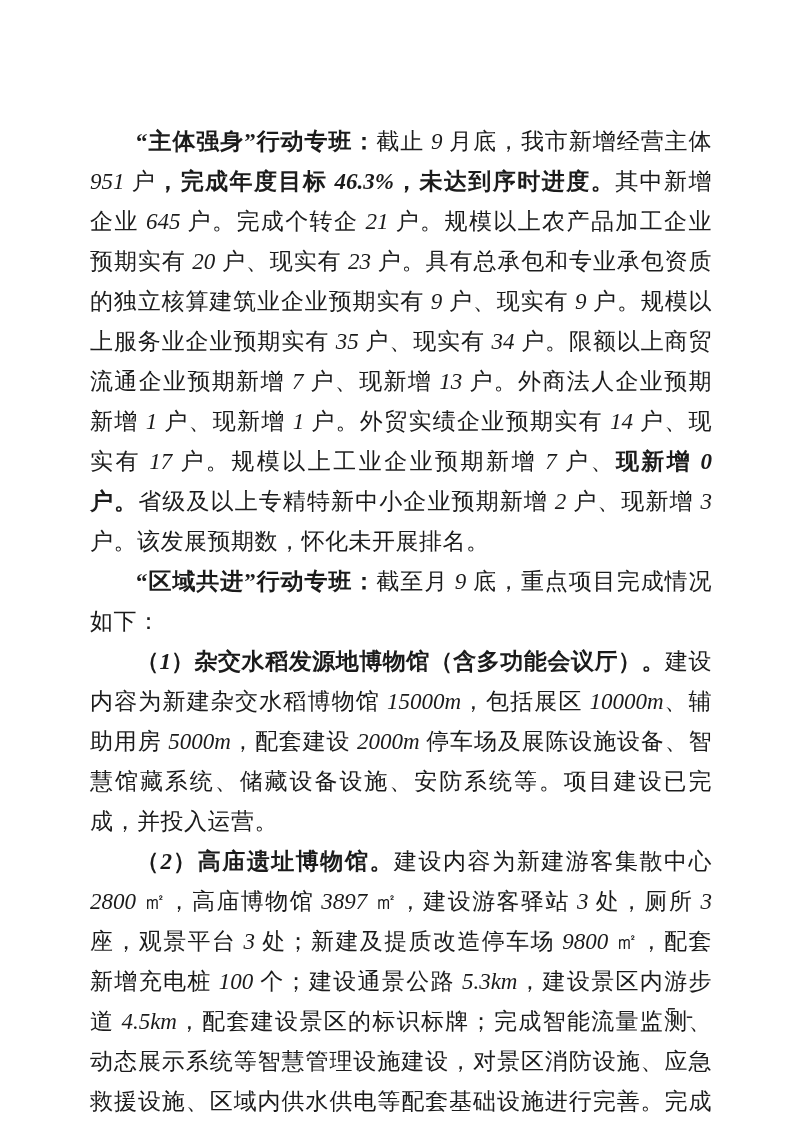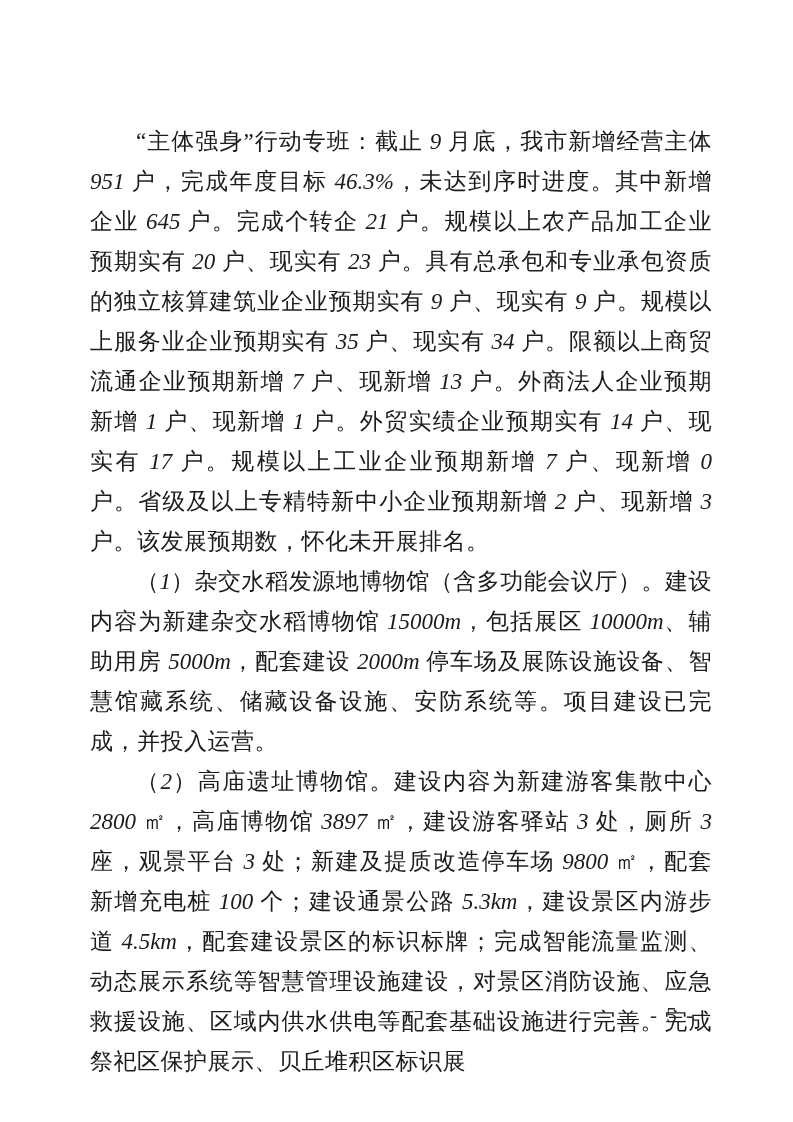--- a/index.html
+++ b/index.html
@@ -27,38 +27,39 @@
     margin: 0;
     padding: 0;
     font-size: 23px;
     line-height: 40px;
     text-align: justify;
     text-justify: inter-character;
     text-indent: 2em;
     letter-spacing: 0.5px;
   }
   .run-b {
-    font-weight: normal;
+    font-weight: bold;
   }
   .run-i {
     font-style: italic;
     letter-spacing: 0;
   }
   .page-number {
     position: absolute;
     top: 1003px;
     left: 650px;
     font-size: 21px;
     letter-spacing: 2px;
     color: #2a2a2a;
   }
 </style>
 </head>
 <body>
 
 <div class="page">
   <div class="doc-body">
       <p><span class="run-b ">“主体强身”行动专班：</span><span class="">截止 </span><span class="run-i">9</span><span class=""> 月底，我市新增经营主体 </span><span class="run-i">951</span><span class=""> 户</span><span class="run-b ">，完成年度目标 </span><span class="run-b run-i">46.3%</span><span class="run-b ">，未达到序时进度。</span><span class="">其中新增企业 </span><span class="run-i">645</span><span class=""> 户。完成个转企 </span><span class="run-i">21</span><span class=""> 户。规模以上农产品加工企业预期实有 </span><span class="run-i">20</span><span class=""> 户、现实有 </span><span class="run-i">23</span><span class=""> 户。具有总承包和专业承包资质的独立核算建筑业企业预期实有 </span><span class="run-i">9</span><span class=""> 户、现实有 </span><span class="run-i">9</span><span class=""> 户。规模以上服务业企业预期实有 </span><span class="run-i">35</span><span class=""> 户、现实有 </span><span class="run-i">34</span><span class=""> 户。限额以上商贸流通企业预期新增 </span><span class="run-i">7</span><span class=""> 户、现新增 </span><span class="run-i">13</span><span class=""> 户。外商法人企业预期新增 </span><span class="run-i">1</span><span class=""> 户、现新增 </span><span class="run-i">1</span><span class=""> 户。外贸实绩企业预期实有 </span><span class="run-i">14</span><span class=""> 户、现实有 </span><span class="run-i">17</span><span class=""> 户。规模以上工业企业预期新增 </span><span class="run-i">7</span><span class=""> 户、</span><span class="run-b ">现新增 </span><span class="run-b run-i">0</span><span class="run-b "> 户。</span><span class="">省级及以上专精特新中小企业预期新增 </span><span class="run-i">2</span><span class=""> 户、现新增 </span><span class="run-i">3</span><span class=""> 户。该发展预期数，怀化未开展排名。</span></p>
+      <p><span class="run-b ">“区域共进”行动专班：</span><span class="">截至月 </span><span class="run-i">9</span><span class=""> 底，重点项目完成情况如下：</span></p>
       <p><span class="run-b ">（</span><span class="run-b run-i">1</span><span class="run-b ">）杂交水稻发源地博物馆（含多功能会议厅）。</span><span class="">建设内容为新建杂交水稻博物馆 </span><span class="run-i">15000m</span><span class="">，包括展区 </span><span class="run-i">10000m</span><span class="">、辅助用房 </span><span class="run-i">5000m</span><span class="">，配套建设 </span><span class="run-i">2000m</span><span class=""> 停车场及展陈设施设备、智慧馆藏系统、储藏设备设施、安防系统等。项目建设已完成，并投入运营。</span></p>
       <p><span class="run-b ">（</span><span class="run-b run-i">2</span><span class="run-b ">）高庙遗址博物馆。</span><span class="">建设内容为新建游客集散中心 </span><span class="run-i">2800</span><span class=""> ㎡，高庙博物馆 </span><span class="run-i">3897</span><span class=""> ㎡，建设游客驿站 </span><span class="run-i">3</span><span class=""> 处，厕所 </span><span class="run-i">3</span><span class=""> 座，观景平台 </span><span class="run-i">3</span><span class=""> 处；新建及提质改造停车场 </span><span class="run-i">9800</span><span class=""> ㎡，配套新增充电桩 </span><span class="run-i">100</span><span class=""> 个；建设通景公路 </span><span class="run-i">5.3km</span><span class="">，建设景区内游步道 </span><span class="run-i">4.5km</span><span class="">，配套建设景区的标识标牌；完成智能流量监测、动态展示系统等智慧管理设施建设，对景区消防设施、应急救援设施、区域内供水供电等配套基础设施进行完善。完成祭祀区保护展示、贝丘堆积区标识展</span></p>
     </div>
   <div class="page-number">- 5 -</div>
 </div>
 
 </body></html>

